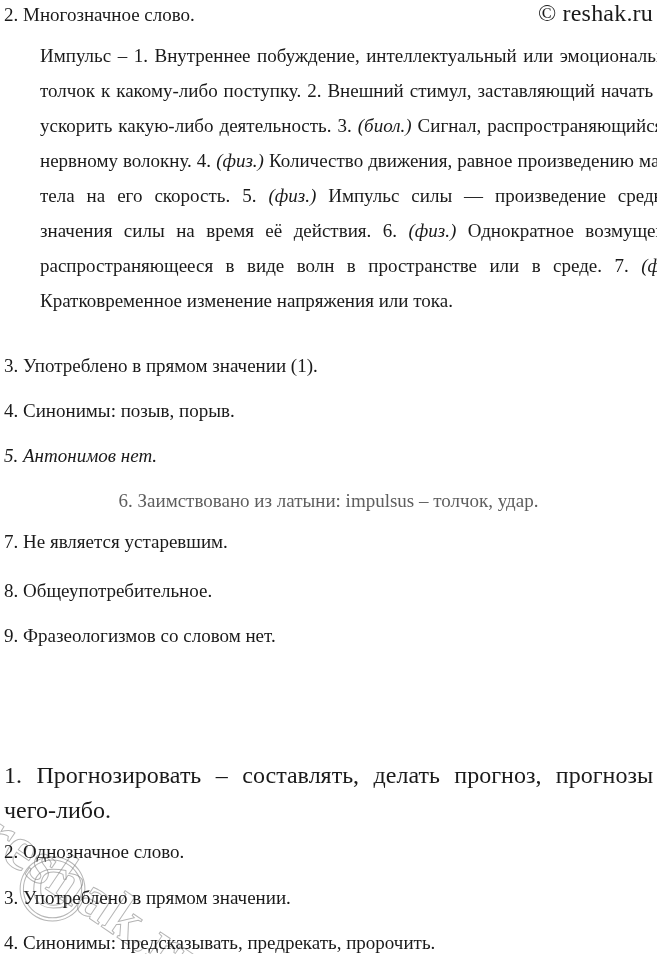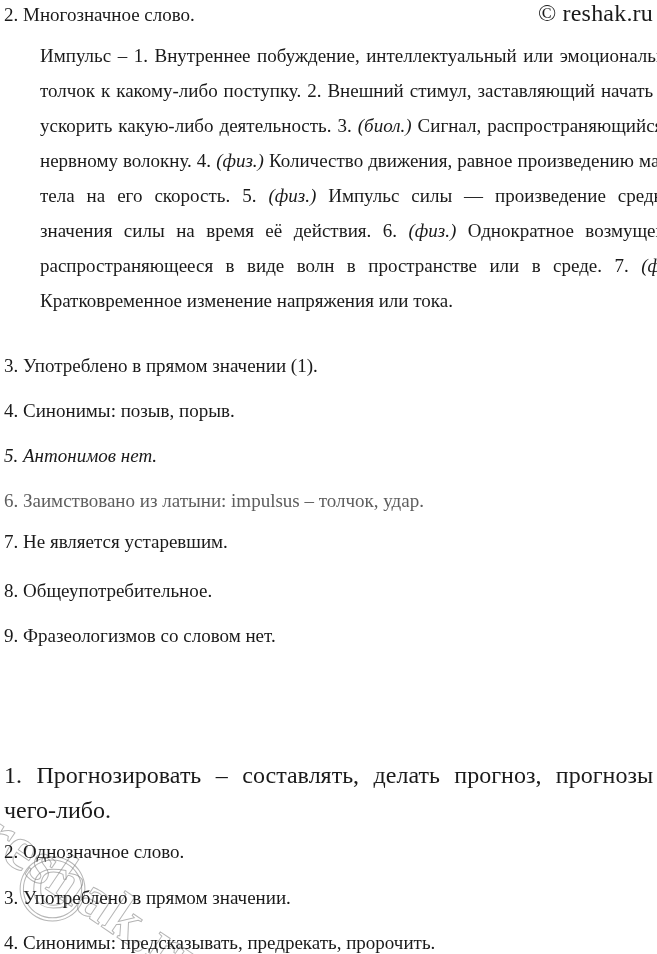--- a/index.html
+++ b/index.html
@@ -63,21 +63,21 @@
     position: absolute;
     left: 4px;
     width: 649px;
     font-size: 19px;
     line-height: 28px;
     white-space: nowrap;
   }
   .a3 { top: 352px; }
   .a4 { top: 397px; }
   .a5 { top: 442px; font-style: italic; }
-  .a6 { top: 487px; }
+  .a6 { top: 487px; text-align: center; }
   .a7 { top: 528px; }
   .a8 { top: 577px; }
   .a9 { top: 622px; }
 
   
   .faded { color: #5e5e5e; }
 
   
   .entry2-title {
     position: absolute;

